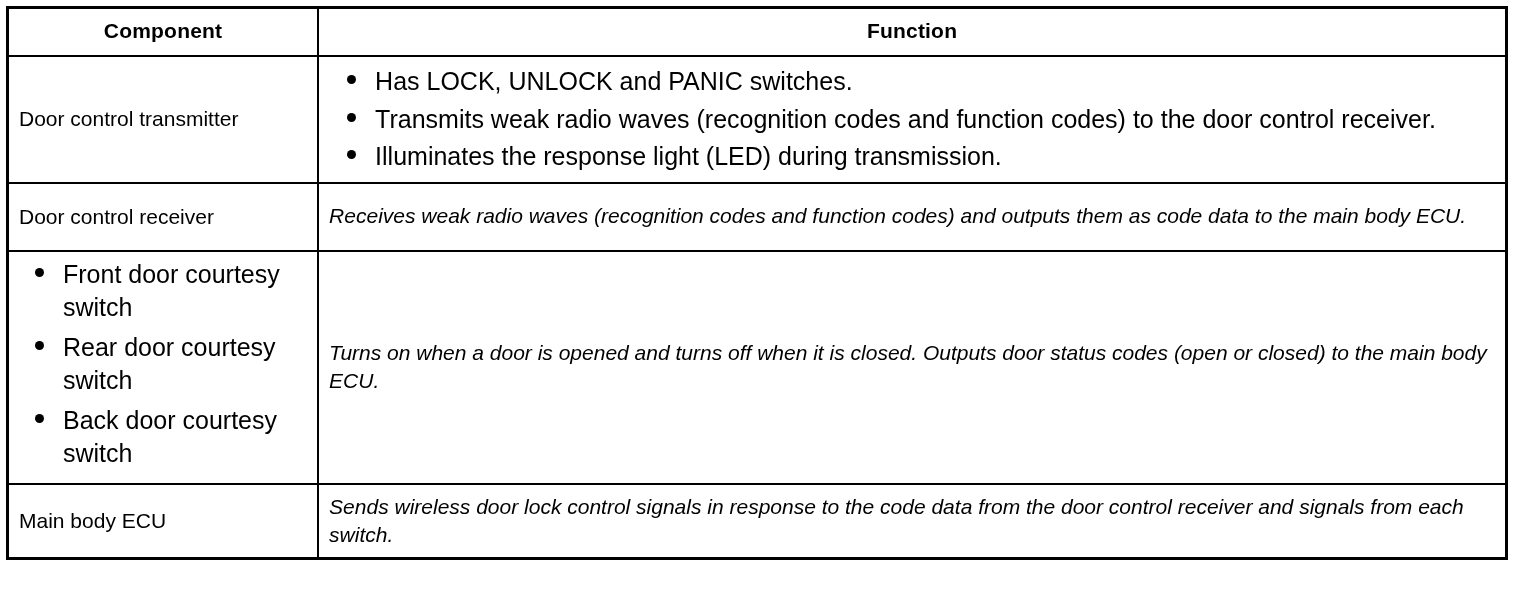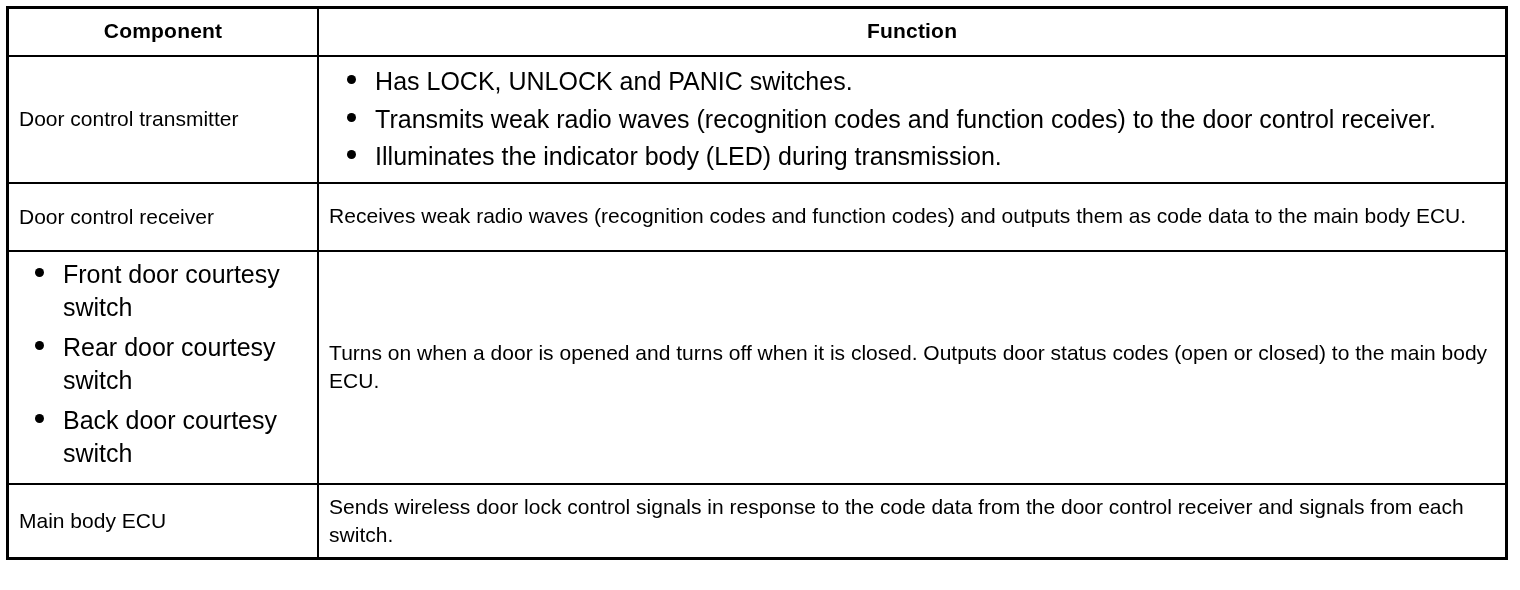--- a/index.html
+++ b/index.html
@@ -69,20 +69,21 @@
     font-size: 21px;
     padding: 8px 10px 8px 10px;
     line-height: 1.34;
     vertical-align: middle;
   }
 
   .para {
     margin: 0;
     font-size: 21px;
     line-height: 1.34;
+    font-style: italic;
   }
 
   
   ul.bullets {
     list-style: none;
     margin: 0;
     padding: 0;
   }
   ul.bullets li {
     position: relative;
@@ -148,21 +149,21 @@
             <li>
               <span class="dot"></span>
               <span>Has LOCK, UNLOCK and PANIC switches.</span>
             </li>
             <li>
               <span class="dot"></span>
               <span>Transmits weak radio waves (recognition codes and function codes) to the door control receiver.</span>
             </li>
             <li>
               <span class="dot"></span>
-              <span>Illuminates the indicator body (LED) during transmission.</span>
+              <span>Illuminates the response light (LED) during transmission.</span>
             </li>
           </ul>
         </td>
       </tr>
 
       <tr class="row-h2">
         <td class="component">
           <span>Door control receiver</span>
         </td>
         <td class="function">

